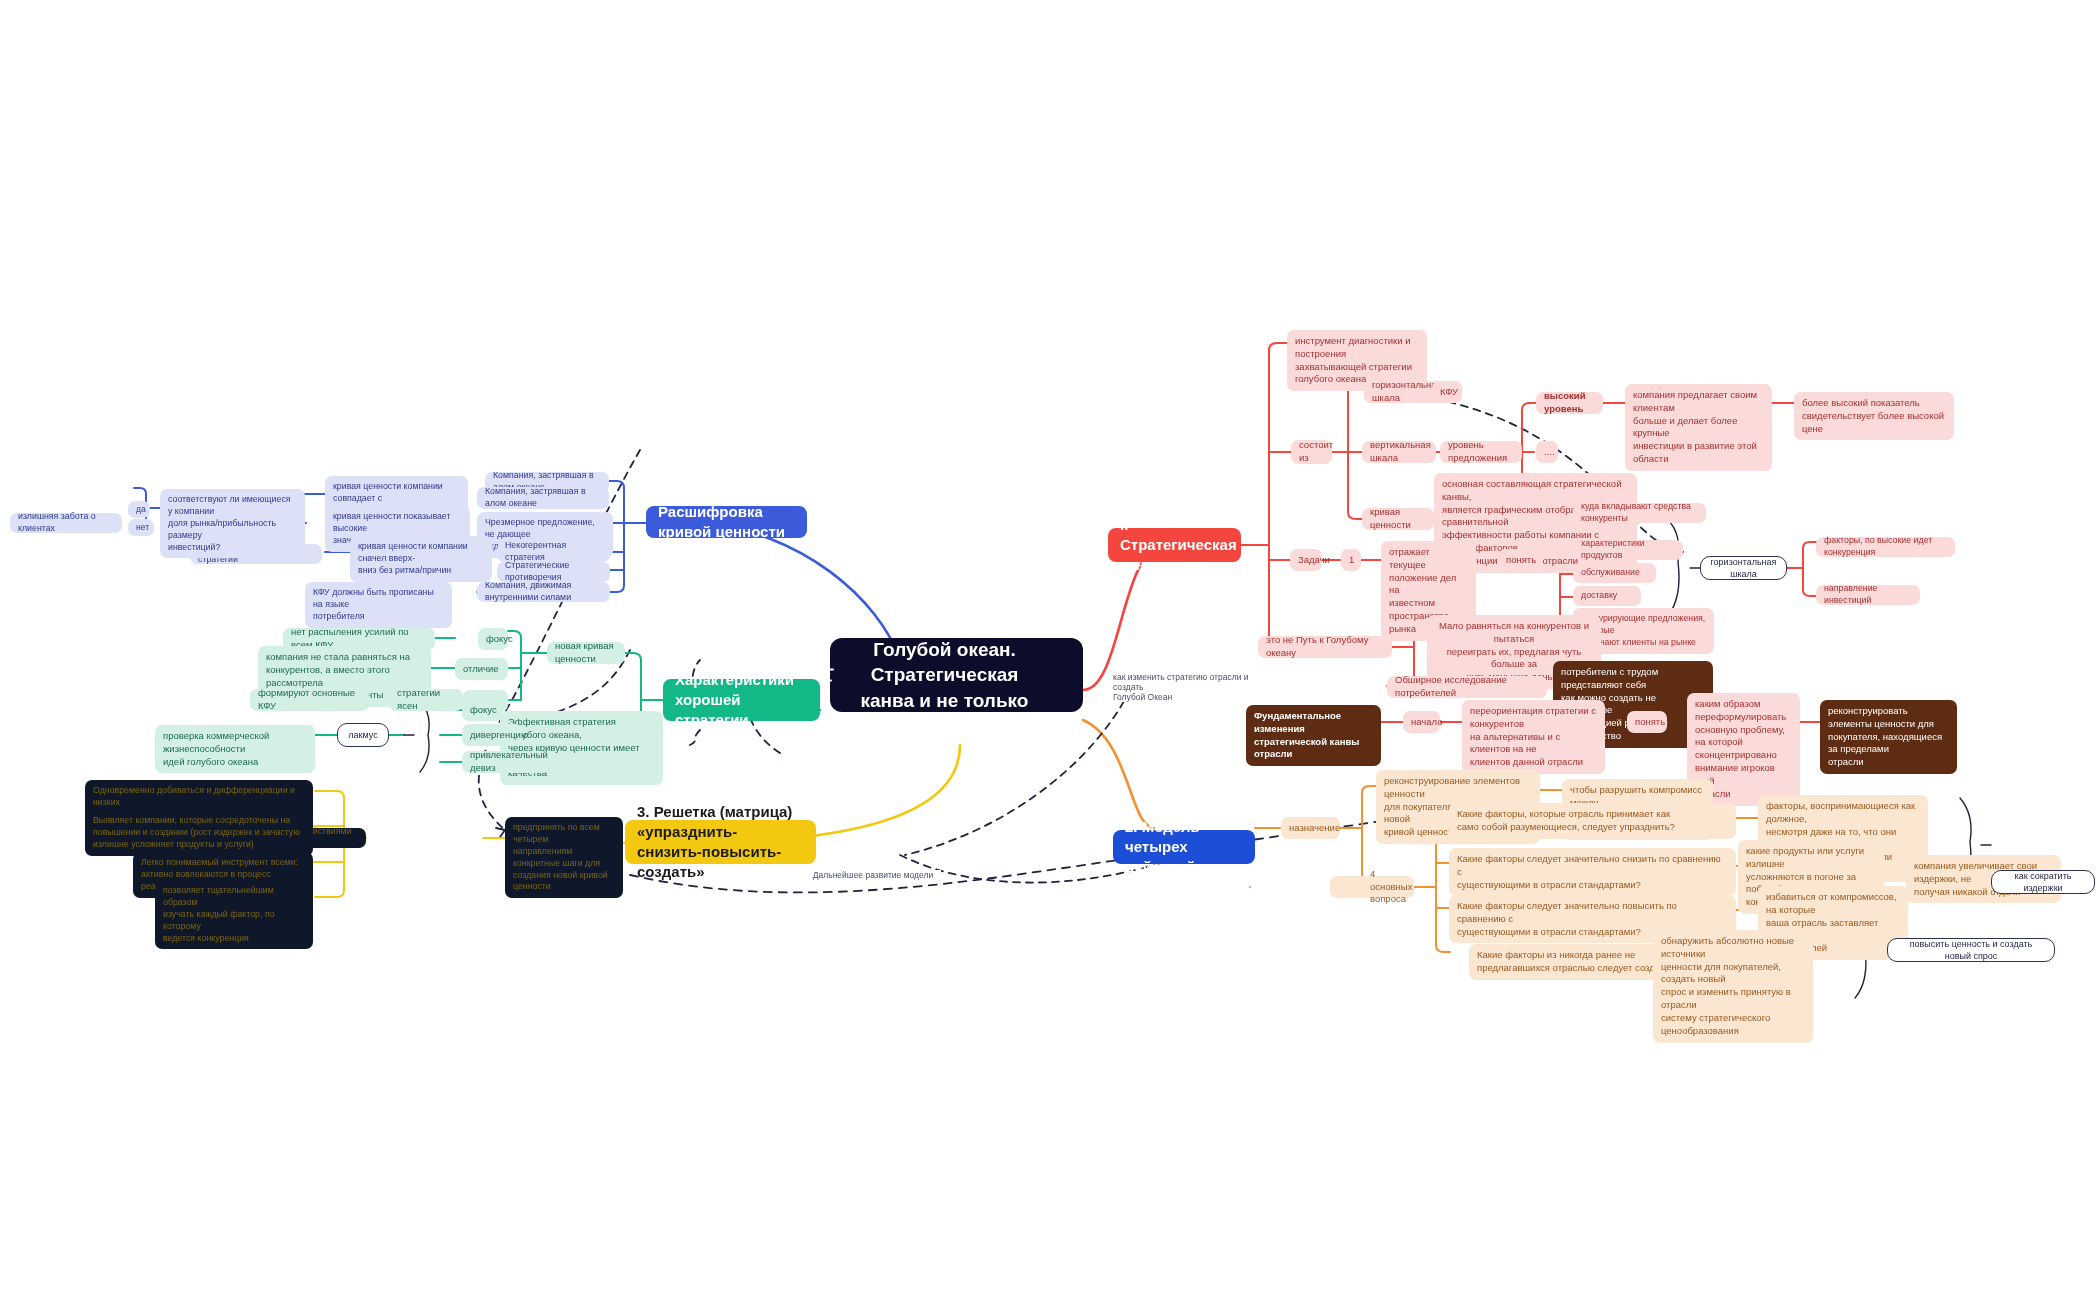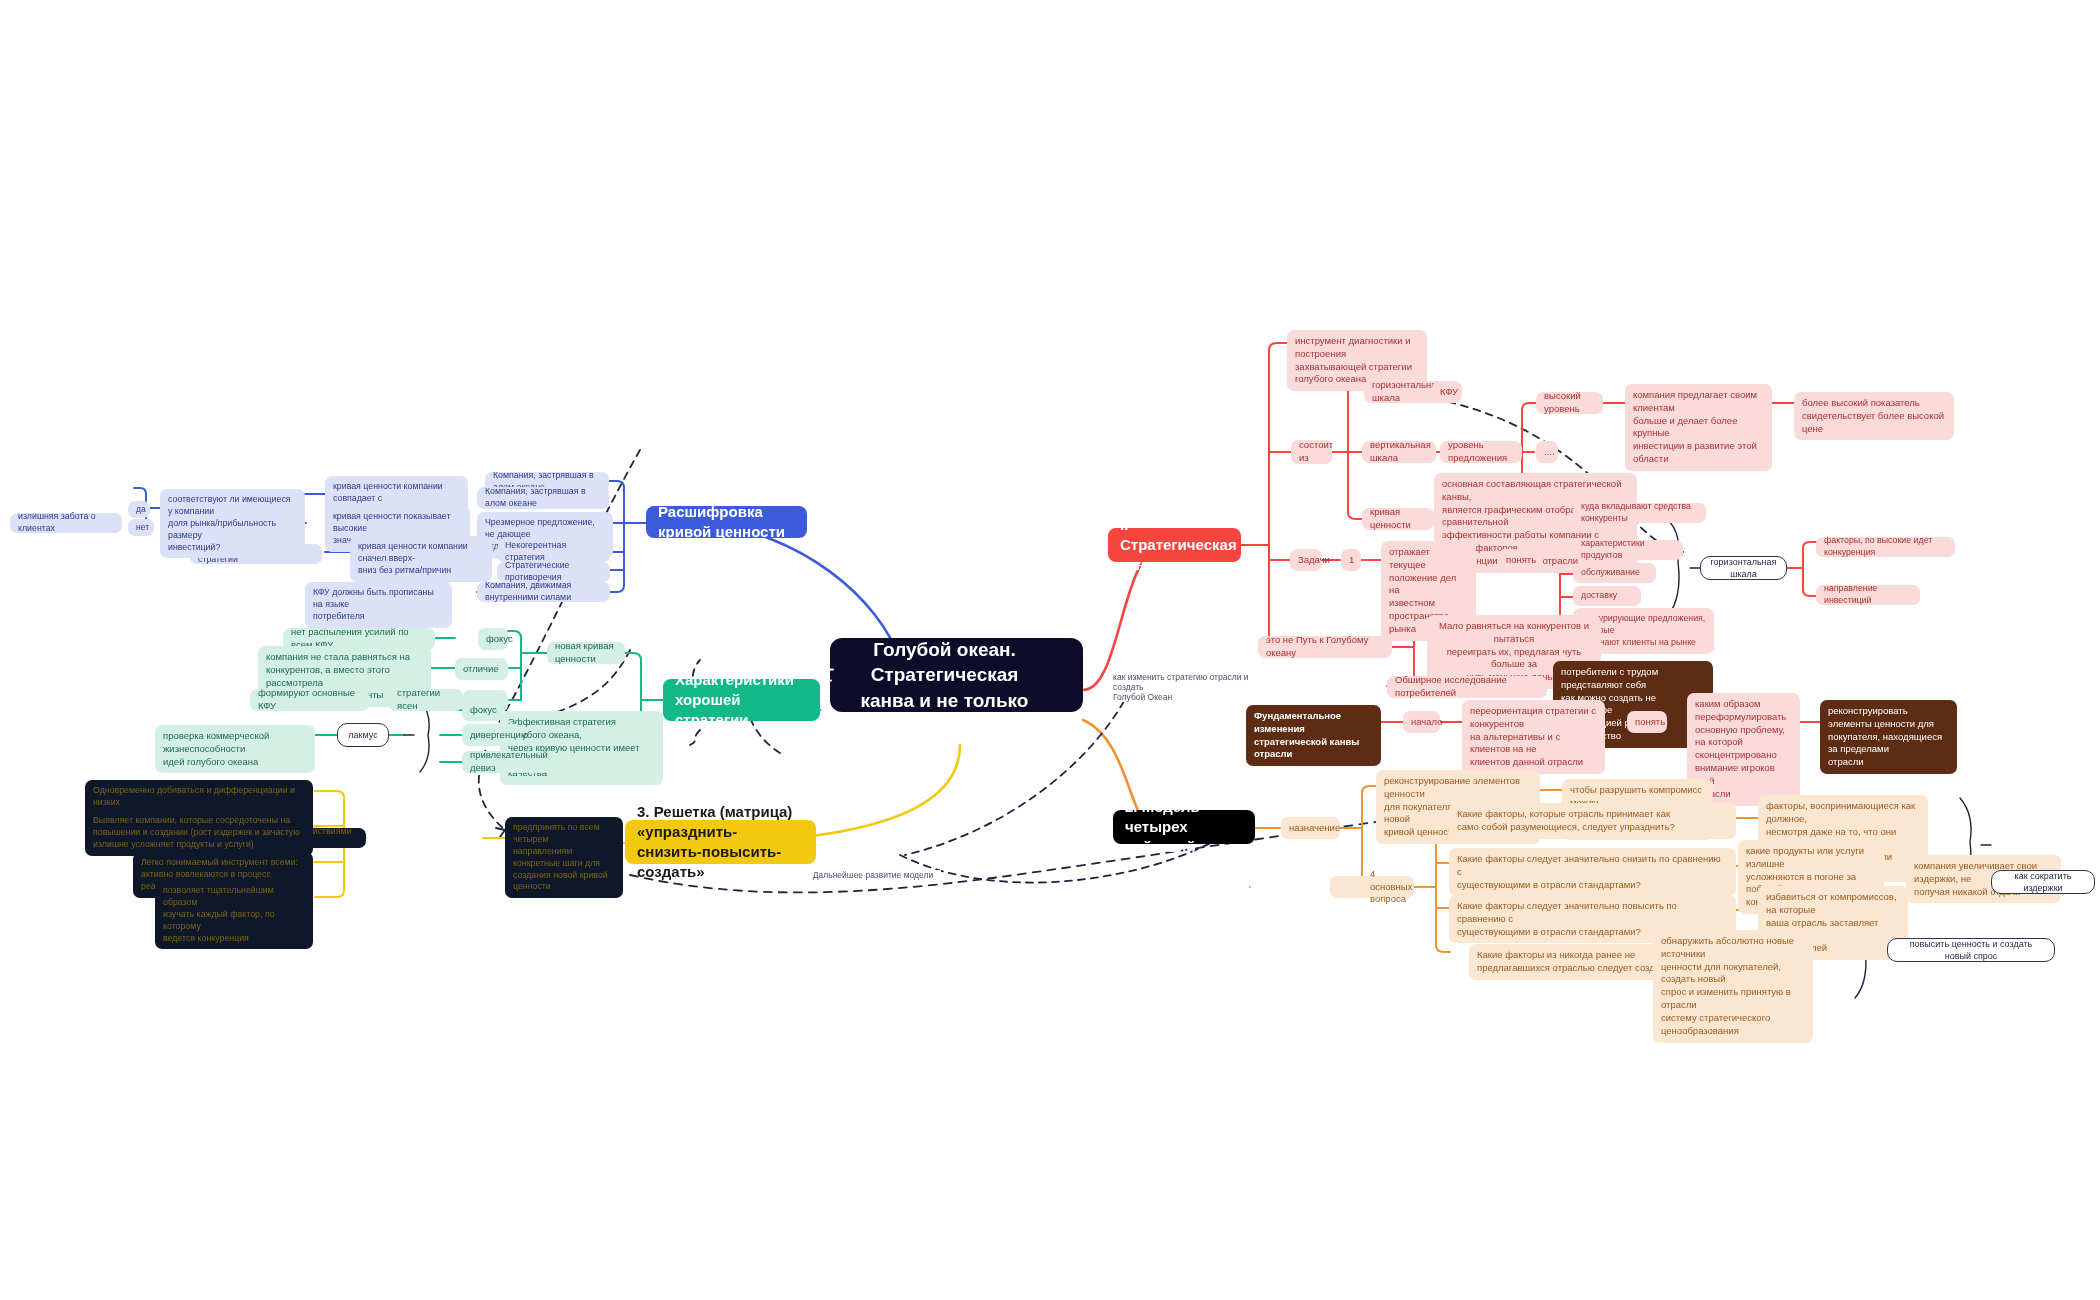--- a/index.html
+++ b/index.html
@@ -20,21 +20,21 @@
         width:18px;height:13px;}
   .hamb i{display:block;height:2px;background:#fff;margin-bottom:3.5px;border-radius:1px;}
   .hamb i:nth-child(1){width:18px;}
   .hamb i:nth-child(2){width:13px;}
   .hamb i:nth-child(3){width:16px;margin-bottom:0;}
 
   
   .root{font-size:15px;font-weight:bold;color:#fff;border-radius:8px;
         padding:8px 12px;}
   .root.red{background:#f4453f;}
-  .root.orange{background:#000000;}
+  .root.orange{background:#1d4ed8;margin-top:20px;}
   .root.yellow{background:#f2c811;color:#1b1b1b;}
   .root.green{background:#12b886;}
   .root.blue{background:#3b5bdb;}
 
   
   .n{font-size:9.5px;padding:5px 8px;}
   .n.blue{background:#dde1f7;color:#2f3a8f;}
   .n.green{background:#d4f0e4;color:#1d6b52;}
   .n.yellow{background:#0f172a;color:#7a6512;}
   .n.orange{background:#fbe6d2;color:#9a5a1e;}
@@ -244,21 +244,21 @@
       <span>КФУ</span>
     </div>
 
 <div class="node n red" style="left:1362px;top:441px;width:74px;height:22px;">
       <span>вертикальная шкала</span>
     </div>
 <div class="node n red" style="left:1440px;top:441px;width:82px;height:22px;">
       <span>уровень предложения</span>
     </div>
 
-<div class="node n red" style="left:1536px;top:392px;width:67px;height:22px;">
+<div class="node n red" style="left:1536px;top:392px;width:67px;height:22px;font-weight:bold;">
       <span>высокий уровень</span>
     </div>
 <div class="node n red" style="left:1536px;top:441px;width:22px;height:22px;">
       <span>....</span>
     </div>
 <div class="node n red" style="left:1536px;top:484px;width:44px;height:22px;">
       <span>низкий</span>
     </div>
 
 <div class="node n red" style="left:1625px;top:384px;width:147px;white-space:pre-line;"><span>компания предлагает своим клиентам

